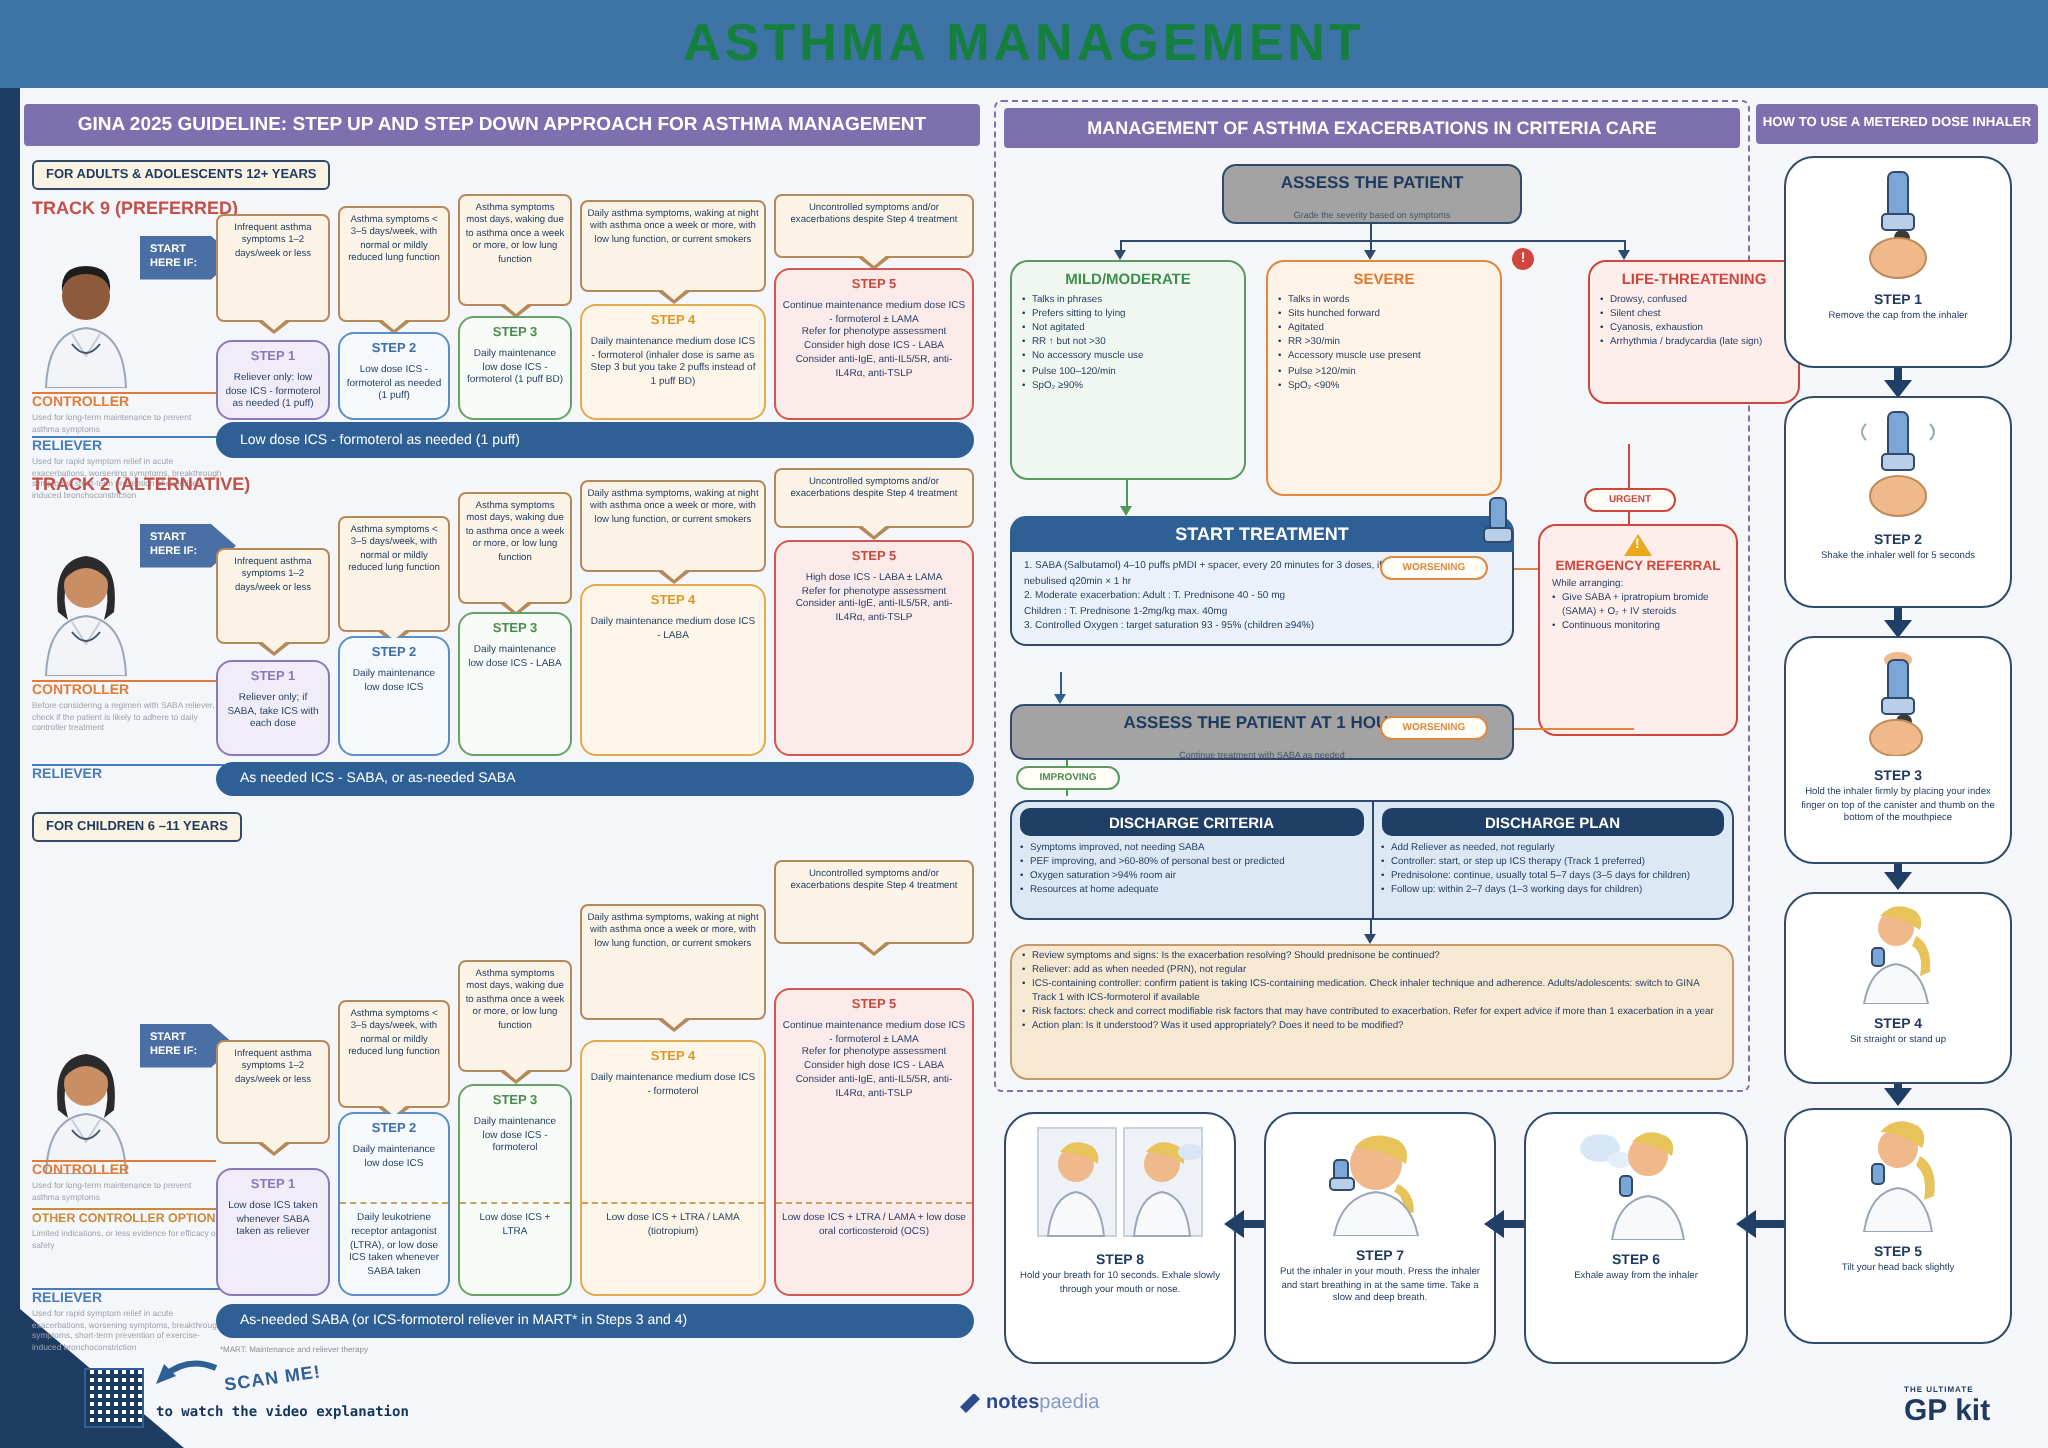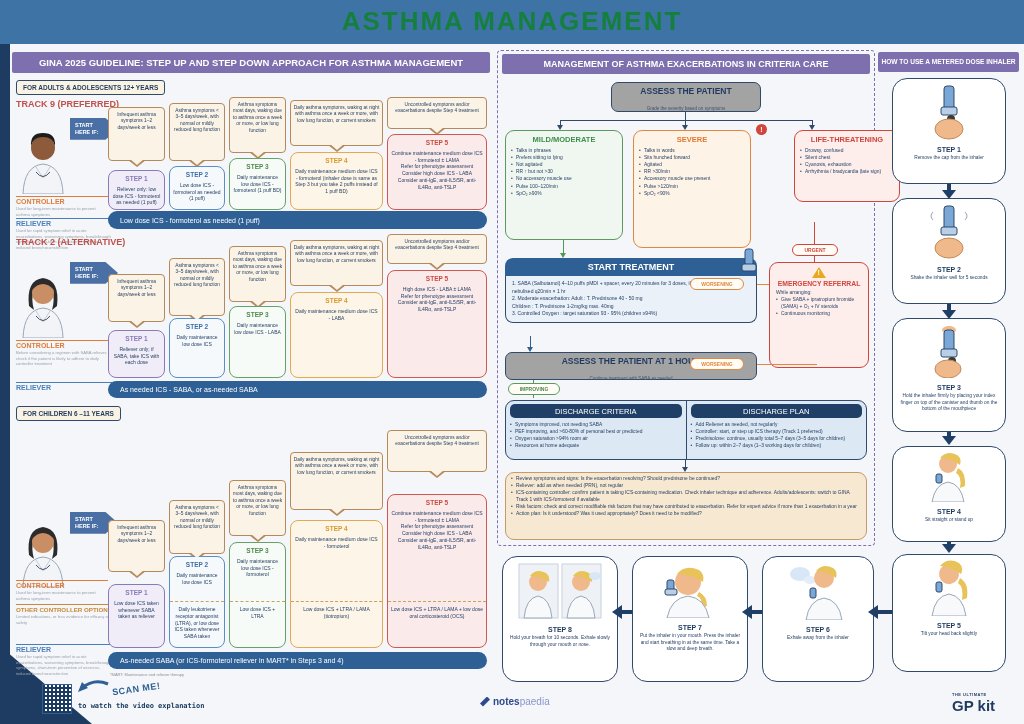--- a/index.html
+++ b/index.html
@@ -66,21 +66,21 @@
   .emerg { border:1.5px solid #d0453c; background:#fdeeec; border-radius:9px; padding:4px 6px; }
   .emerg .t { color:#d0453c; font-weight:800; font-size:6.8px; text-align:center; display:block; margin:2px 0; }
   .emerg .li, .emerg .intro { font-size:4.9px; color:#1f3a5f; line-height:1.45; }
   .emerg .li { padding-left:5px; position:relative; }
   .emerg .li::before { content:"•"; position:absolute; left:0; }
   .warntri { width:0; height:0; border-left:7px solid transparent; border-right:7px solid transparent; border-bottom:11px solid #e8a91d; position:relative; margin:0 auto; }
   .warntri::after { content:"!"; position:absolute; left:-1.5px; top:2px; color:#fff; font-size:7px; font-weight:800; }
 
   .disc { background:#dce8f3; border:1.5px solid #2f4a6b; border-radius:9px; display:flex; }
   .disccol { flex:1; padding:3px 4px; }
-  .dischead { background:#1f3f66; border-radius:5px; color:#fff; font-weight:400; font-size:7.5px; text-align:center; padding:2.5px 0; margin-bottom:3px; }
+  .dischead { background:#1f3f66; border-radius:5px; color:#fff; font-weight:700; font-size:7.5px; text-align:center; padding:2.5px 0; margin-bottom:3px; }
   .disc .li { font-size:4.9px; color:#1f3a5f; line-height:1.45; padding-left:5px; position:relative; }
   .disc .li::before { content:"•"; position:absolute; left:0; }
 
   .fup { border:1.5px solid #c49a6c; background:#f7e8d2; border-radius:9px; padding:3px 5px; }
   .fuphead { background:#c49a6c; border-radius:5px; color:#fff; font-weight:800; font-size:7.5px; text-align:center; padding:2.5px 0; margin-bottom:2.5px; }
   .fup .li { font-size:4.9px; color:#1f3a5f; line-height:1.42; padding-left:5px; position:relative; }
   .fup .li::before { content:"•"; position:absolute; left:0; }
 
   
   .ibox { border:1.5px solid #2f4a6b; border-radius:15px; background:#fff; text-align:center; padding:5px 4px; }

